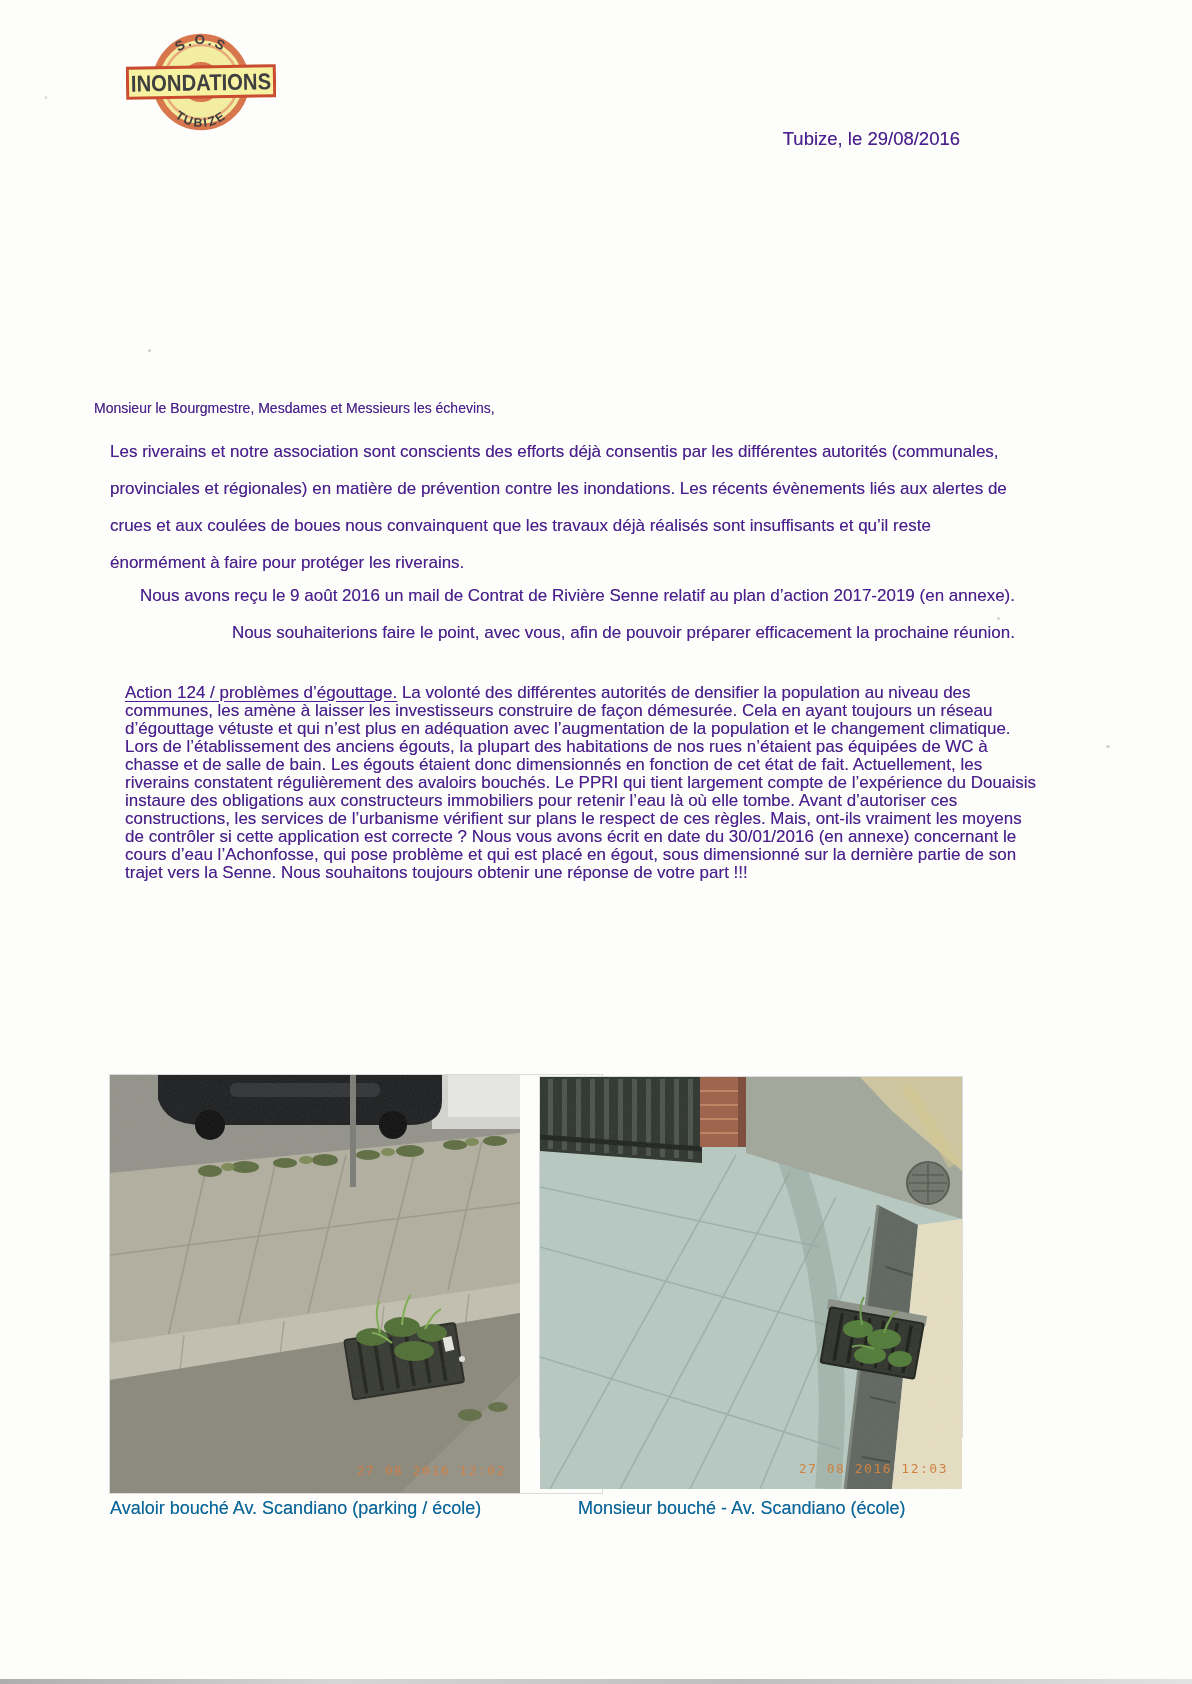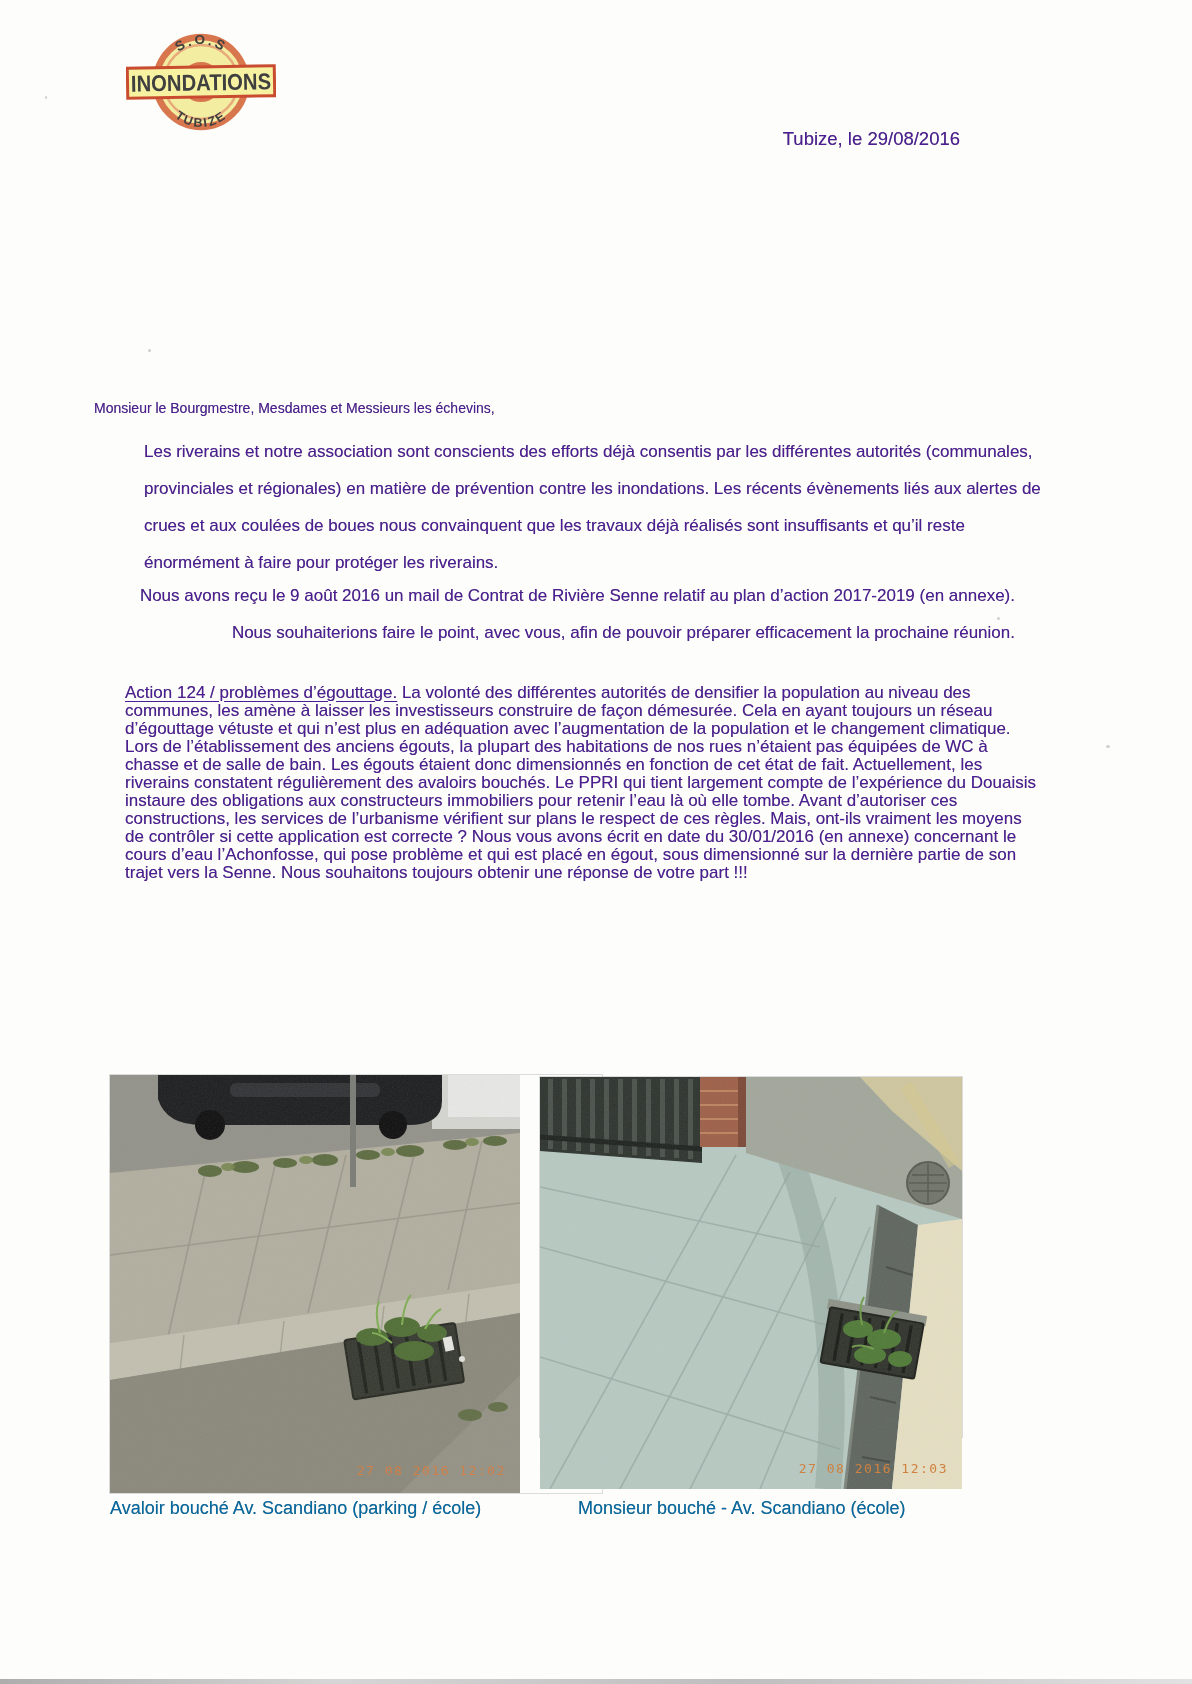--- a/index.html
+++ b/index.html
@@ -16,21 +16,21 @@
   .txt{
     font-size:17px;
     line-height:37px;
     color:#4c1d95;
     text-shadow:0 0 .4px rgba(45,45,45,.55);
   }
   .dateline{top:120px;right:232px;font-size:18.5px;white-space:nowrap;}
   .subject{top:166px;left:110px;width:910px;font-style:italic;font-size:17.5px;}
   .attention{top:296px;left:110px;font-weight:bold;font-size:18px;}
   .salutation{top:390px;left:94px;font-size:14px;}
-  .para1{top:433px;left:110px;width:905px;margin-left:34px;}
+  .para1{top:433px;left:110px;width:905px;}
   .para2{top:577px;left:110px;width:905px;text-align:right;}
   .action{top:684px;left:125px;width:915px;line-height:18px;}
   .action .lead{text-decoration:underline;text-underline-offset:3px;}
   .logo{top:28px;left:126px;width:150px;height:108px;}
   .photo{box-shadow:0 0 0 1px rgba(120,120,120,.25);}
   .photo-left{top:1075px;left:110px;width:492px;height:418px;}
   .photo-right{top:1077px;left:540px;width:422px;height:360px;}
   .caption{font-size:18px;color:#0369a1;white-space:nowrap;text-shadow:0 0 .4px rgba(45,45,45,.5);}
   .caption-left{top:1498px;left:110px;}
   .caption-right{top:1498px;left:578px;}

